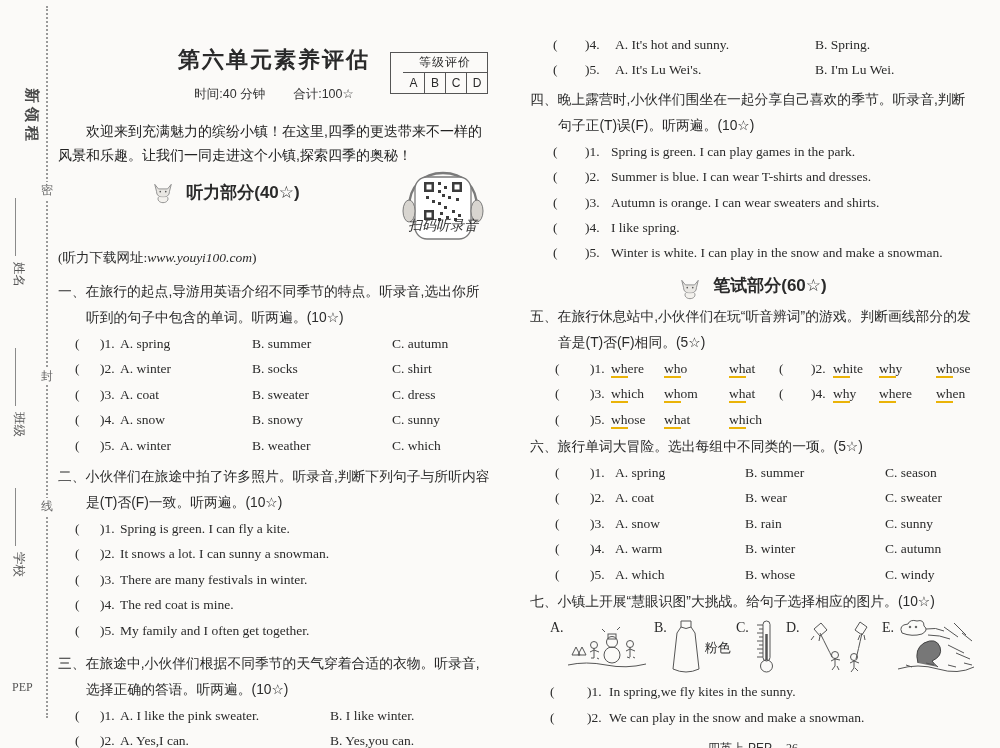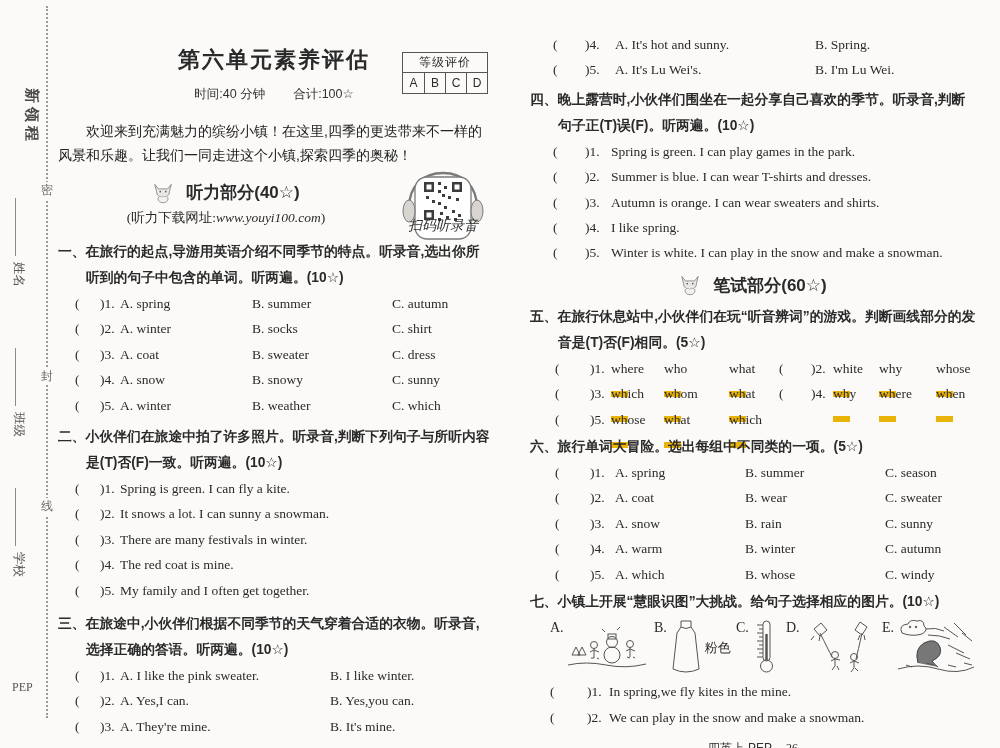--- a/index.html
+++ b/index.html
@@ -17,51 +17,51 @@
   .pep{position:absolute;left:12px;top:680px;font-family:"Liberation Serif",serif;font-size:12px;color:#555;}
   
   .page{position:absolute;top:0;font-size:13.5px;line-height:25px;}
   .page-left{left:58px;width:432px;}
   .page-right{left:530px;width:446px;}
   .eng{font-family:"Liberation Serif","DejaVu Serif",serif;}
   
   .title{margin:46px 0 0;text-align:center;font-size:22px;font-weight:700;letter-spacing:2px;line-height:28px;}
   .meta{margin-top:8px;text-align:center;font-size:12.5px;color:#333;}
   .meta .gap{display:inline-block;width:28px;}
-  .grade-box{position:absolute;top:52px;right:2px;width:84px;border:1px solid #555;font-size:12px;text-align:center;}
+  .grade-box{position:absolute;top:52px;right:2px;width:84px;border:1px solid #555;font-size:12px;text-align:center;padding-left:12px;}
   .gb-title{line-height:19px;border-bottom:1px solid #555;letter-spacing:1px;}
   .gb-cells{display:grid;grid-template-columns:repeat(4,1fr);}
   .gb-cells span{line-height:20px;border-left:1px solid #555;}
   .gb-cells span:first-child{border-left:none;}
   .intro{margin:12px 0 0;text-indent:2em;font-size:14px;line-height:24px;color:#222;}
   .part-header{margin-top:12px;width:336px;display:flex;justify-content:center;align-items:center;gap:12px;
                font-size:17px;font-weight:700;line-height:28px;}
   .part-header.full{width:100%;}
-  .dl-note{width:336px;text-align:center;font-size:13.5px;line-height:22px;}
+  .dl-note{width:336px;text-align:left;font-size:13.5px;line-height:22px;margin-top:40px;}
   .dl-note i{font-family:"Liberation Serif",serif;}
   
   .qr-block{position:absolute;right:2px;top:166px;width:90px;height:78px;}
   .qr-label{position:absolute;left:50%;transform:translateX(-50%);bottom:6px;font-size:14px;
             white-space:nowrap;color:#333;font-style:italic;}
   
   .sec{margin-top:8px;}
-  .sec-title{font-weight:700;font-size:13.8px;line-height:26px;padding-left:28px;text-indent:-28px;}
+  .sec-title{font-weight:400;font-size:13.8px;line-height:26px;padding-left:28px;text-indent:-28px;}
   .opt-row,.tf-row{display:grid;line-height:25.4px;}
   .opt-row .paren,.tf-row .paren{font-family:"Liberation Serif",serif;}
   
   .g-3col{grid-template-columns:25px 20px 132px 140px auto;padding-left:17px;}
   .g-tf-l{grid-template-columns:25px 20px auto;padding-left:17px;}
   .g-2col-l{grid-template-columns:25px 20px 210px auto;padding-left:17px;}
   
   .g-2col-r{grid-template-columns:32px 30px 200px auto;padding-left:23px;}
   .g-tf-r{grid-template-columns:32px 26px auto;padding-left:23px;}
   .g-s5{grid-template-columns:35px 21px 53px 65px 50px 32px 22px 46px 57px auto;padding-left:25px;}
   .g-3col-r{grid-template-columns:35px 25px 130px 140px auto;padding-left:25px;}
   .g-tf-7{grid-template-columns:37px 22px auto;padding-left:20px;}
-  .word .ul{border-bottom:6px solid #eab308;padding-bottom:15px;}
+  .word .ul{border-bottom:2px solid #eab308;padding-bottom:0;}
   
   .pics{display:flex;align-items:flex-start;padding-left:20px;margin-top:4px;height:60px;}
   .fig{display:flex;align-items:flex-start;gap:2px;}
   .fig .flab{font-family:"Liberation Serif",serif;font-size:14px;line-height:18px;}
   .fig svg{flex:none;}
   .fig .cap{font-size:13px;align-self:flex-end;margin:0 2px 15px 0;}
   .f-a{width:104px;} .f-b{width:82px;} .f-c{width:50px;} .f-d{width:96px;} .f-e{flex:1;}
   
   .footer{margin-top:6px;display:flex;justify-content:center;gap:14px;font-size:12px;color:#333;}
   .footer .pg{font-family:"Liberation Serif",serif;}
@@ -286,21 +286,21 @@
           <span>)4.</span>
           <span>I like spring.</span>
         </div>
       <div class="tf-row g-tf-r eng">
           <span class="paren">(</span>
           <span>)5.</span>
           <span>Winter is white. I can play in the snow and make a snowman.</span>
         </div>
     </div>
 
-    <div class="part-header full" style="margin-top:6px;">
+    <div class="part-header full" style="margin-top:6px;align-items:flex-end;">
       <svg width="22" height="21" viewBox="0 0 24 22">
         <path d="M3 1 L7 6 L17 6 L21 1 L19 9 C19 13 16 15 12 15 C8 15 5 13 5 9 Z" fill="#e9e7e3" stroke="#8a8a8a" stroke-width="1"></path>
         <circle cx="9" cy="9" r="0.9" fill="#555"></circle>
           <circle cx="15" cy="9" r="0.9" fill="#555"></circle>
         <path d="M7 15 C5.5 18 8 21 12 21 C16 21 18.5 18 17 15" fill="#f3f1ed" stroke="#8a8a8a" stroke-width="1"></path>
       </svg>
       <span>笔试部分(60☆)</span>
     </div>
 
     <div class="sec" style="margin-top:4px;">
@@ -435,21 +435,21 @@
             <path d="M22 44 q-4 -14 6 -20 q12 -6 16 4 q3 9 -8 14 q3 4 6 6" fill="#777" stroke="#444"></path>
             <path d="M48 8 l14 10 M58 4 l12 12 M66 14 l10 8 M52 26 l16 8 M60 34 l14 6"></path>
             <path d="M2 50 q20 -6 40 0 t36 -2 M10 46 l6 2 M30 44 l8 2 M52 46 l8 2 M68 44 l8 2"></path>
           </svg>
         </div>
       </div>
 
       <div class="tf-row g-tf-7 eng">
           <span class="paren">(</span>
           <span>)1.</span>
-          <span>In spring,we fly kites in the mine.</span>
+          <span>In spring,we fly kites in the sunny.</span>
         </div>
       <div class="tf-row g-tf-7 eng">
           <span class="paren">(</span>
           <span>)2.</span>
           <span>We can play in the snow and make a snowman.</span>
         </div>
     </div>
 
     <div class="footer">
       <span>四英上·PEP</span>

